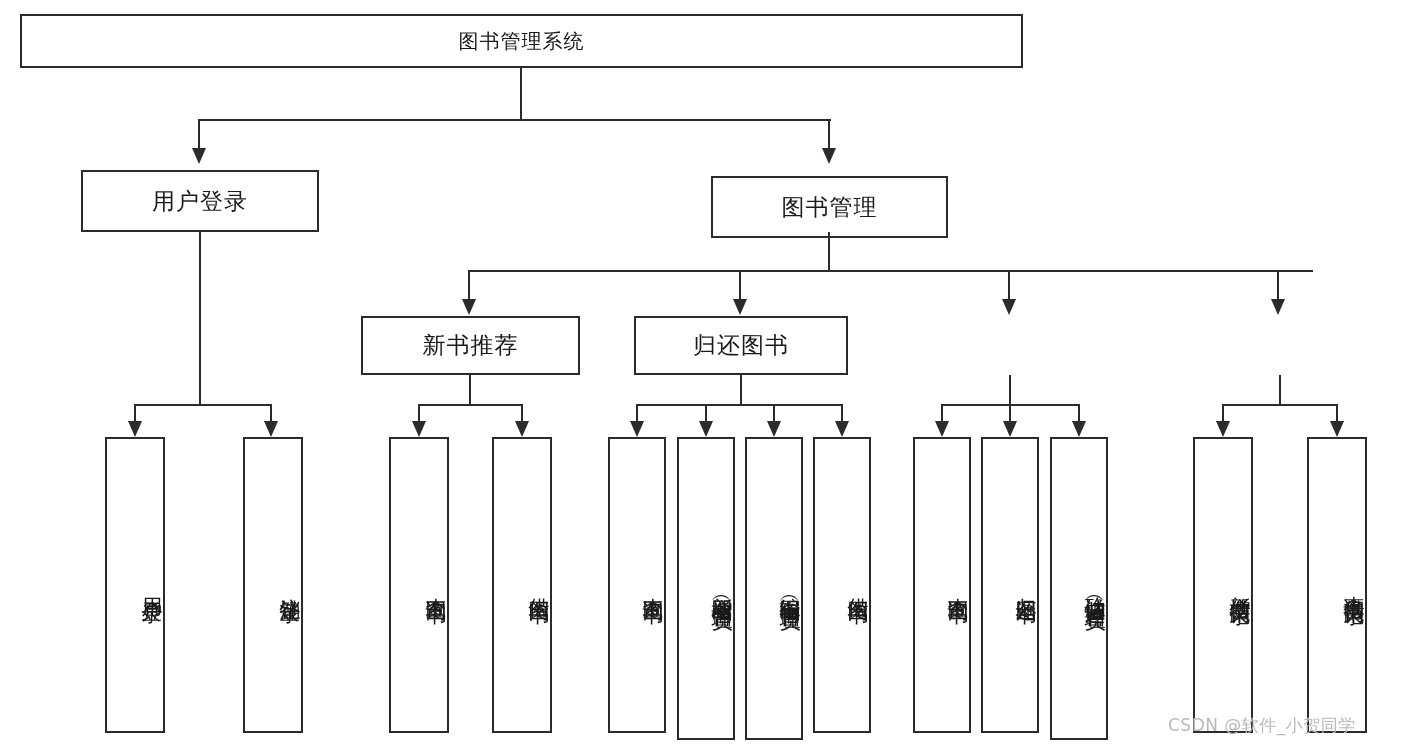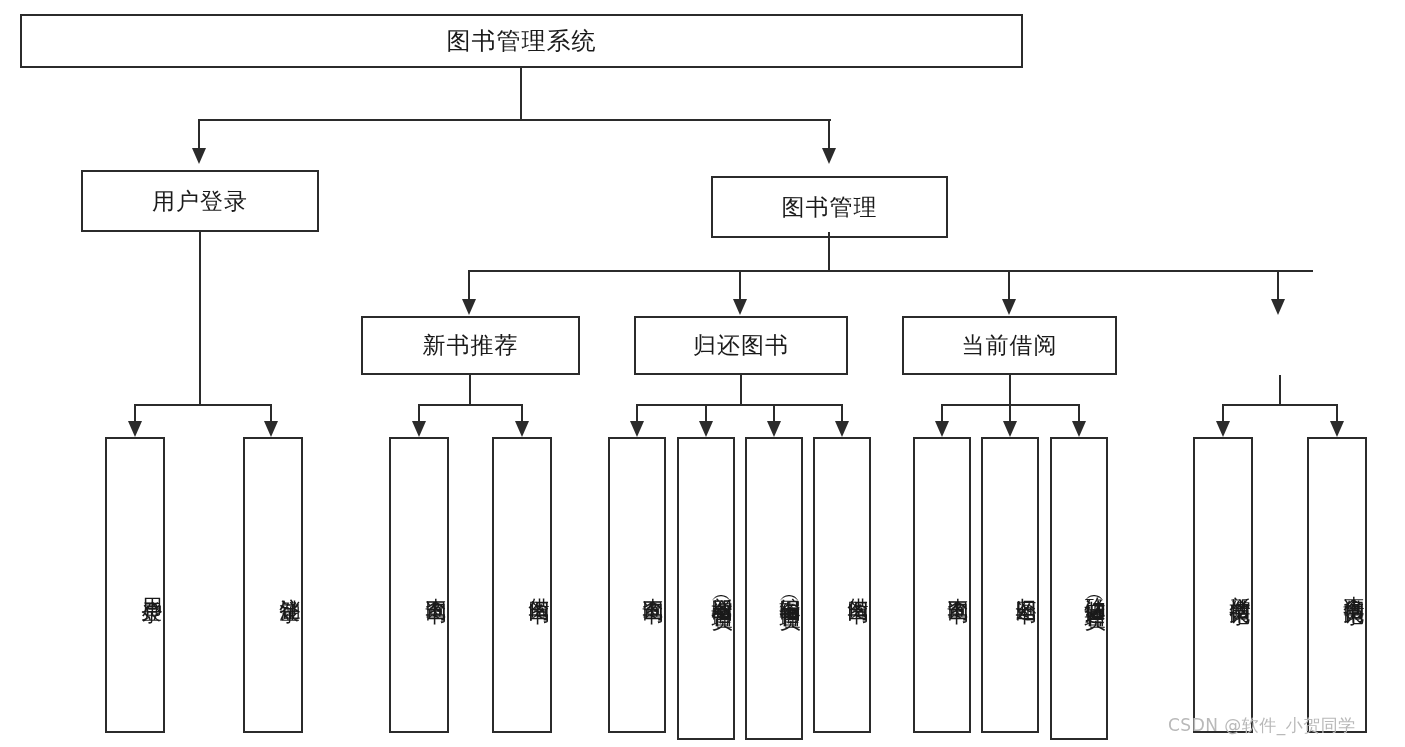--- a/index.html
+++ b/index.html
@@ -40,21 +40,21 @@
     padding: 6px 0;
     align-items: flex-start;
     justify-content: center;
     white-space: nowrap;
   }
   .node.vert .vlabel {
     writing-mode: vertical-rl;
     text-orientation: upright;
   }
   .node.root {
-    font-size: 24px;
+    font-size: 20px;
   }
   .edge {
     position: absolute;
     background: #2b2b2b;
   }
   .edge.v { width: 2px; }
   .edge.h { height: 2px; }
   .arrow {
     position: absolute;
     width: 0;
@@ -111,23 +111,20 @@
   <div class="arrow" style="left:1002px; top:299px;"></div>
   <div class="edge v" style="left:1277px; top:270px; width:2px; height:32px;"></div>
   <div class="arrow" style="left:1271px; top:299px;"></div>
 
   <div class="node horiz" style="left:361px; top:316px; width:219px; height:59px;">
     <span>新书推荐</span>
   </div>
   <div class="node horiz" style="left:634px; top:316px; width:214px; height:59px;">
     <span>归还图书</span>
   </div>
-  <div class="node horiz" style="left:902px; top:316px; width:215px; height:59px;">
-    <span>当前借阅</span>
-  </div>
 
   <div class="edge v" style="left:469px; top:375px; width:2px; height:30px;"></div>
   <div class="edge h" style="left:418px; top:404px; width:105px; height:2px;"></div>
   <div class="edge v" style="left:418px; top:404px; width:2px; height:20px;"></div>
   <div class="arrow" style="left:412px; top:421px;"></div>
   <div class="edge v" style="left:521px; top:404px; width:2px; height:20px;"></div>
   <div class="arrow" style="left:515px; top:421px;"></div>
 
   <div class="edge v" style="left:740px; top:375px; width:2px; height:30px;"></div>
   <div class="edge h" style="left:636px; top:404px; width:206px; height:2px;"></div>

